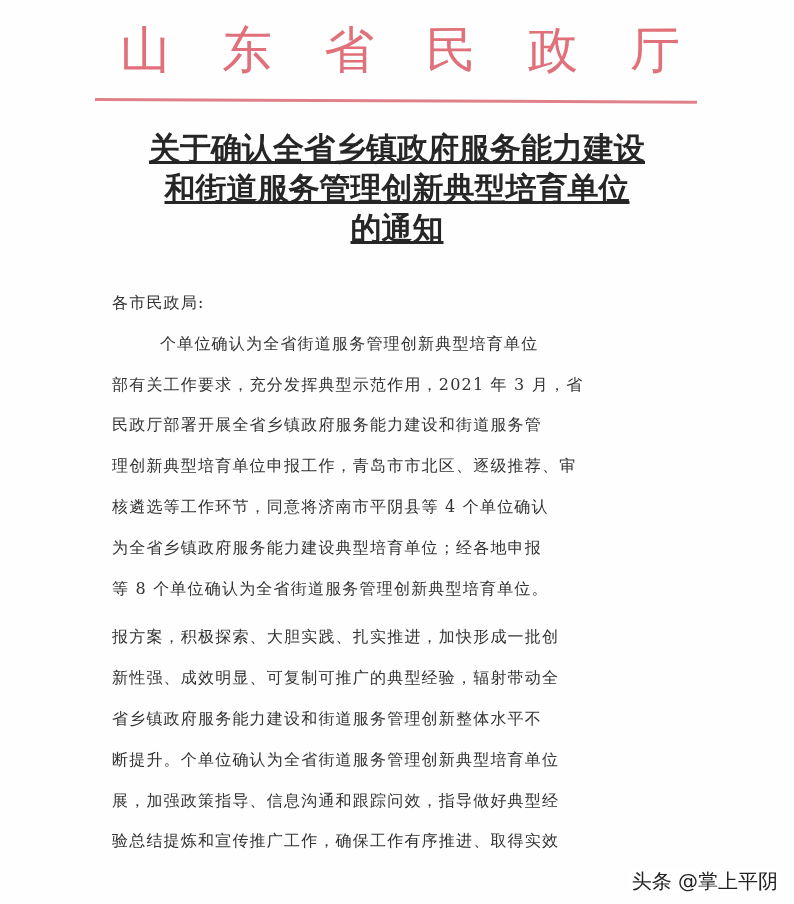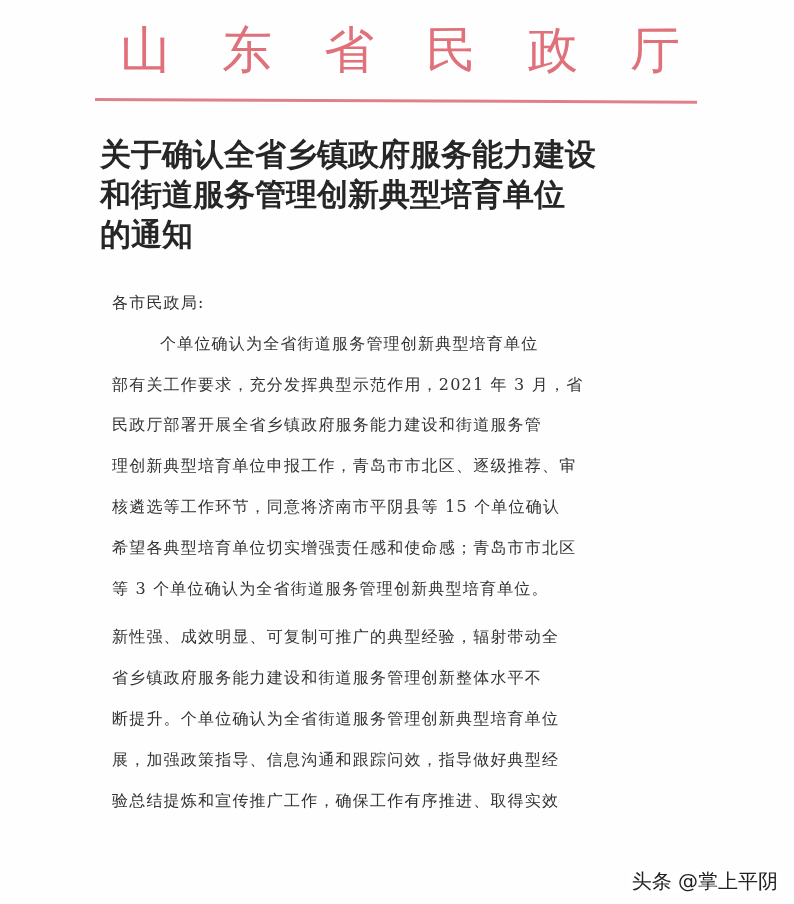--- a/index.html
+++ b/index.html
@@ -45,28 +45,29 @@
       top: 98px;
       width: 602px;
       height: 3px;
       background: #e08088;
       transform: rotate(0.25deg);
       transform-origin: left center;
     }
     .doc-title {
       position: absolute;
       left: 100px;
-      top: 134px;
+      top: 128px;
       width: 594px;
-      text-align: left;
+      text-align: center;
       font-family: "DejaVu Serif", "Liberation Serif", serif;
       font-weight: bold;
       font-size: 31px;
       line-height: 40px;
       color: #262626;
+      text-decoration: underline;
     }
     .doc-title div { white-space: nowrap; }
     .body-text {
       position: absolute;
       left: 112px;
       top: 283px;
       width: 585px;
       font-family: "DejaVu Serif", "Liberation Serif", serif;
       font-size: 16px;
       color: #333333;
@@ -114,28 +115,29 @@
   </div>
 
   <div class="body-text">
     <div class="line">各市民政局:</div>
 
     <div>
       <div class="line indent">个单位确认为全省街道服务管理创新典型培育单位</div>
       <div class="line">部有关工作要求，充分发挥典型示范作用，2021 年 3 月，省</div>
       <div class="line">民政厅部署开展全省乡镇政府服务能力建设和街道服务管</div>
       <div class="line">理创新典型培育单位申报工作，青岛市市北区、逐级推荐、审</div>
-      <div class="line">核遴选等工作环节，同意将济南市平阴县等 15 个单位确认</div>
-      <div class="line">希望各典型培育单位切实增强责任感和使命感；青岛市市北区</div>
-      <div class="line">等 3 个单位确认为全省街道服务管理创新典型培育单位。</div>
+      <div class="line">核遴选等工作环节，同意将济南市平阴县等 4 个单位确认</div>
+      <div class="line">为全省乡镇政府服务能力建设典型培育单位；经各地申报</div>
+      <div class="line">等 8 个单位确认为全省街道服务管理创新典型培育单位。</div>
     </div>
 
     <div class="gap"></div>
 
     <div>
+      <div class="line">报方案，积极探索、大胆实践、扎实推进，加快形成一批创</div>
       <div class="line">新性强、成效明显、可复制可推广的典型经验，辐射带动全</div>
       <div class="line">省乡镇政府服务能力建设和街道服务管理创新整体水平不</div>
       <div class="line">断提升。个单位确认为全省街道服务管理创新典型培育单位</div>
       <div class="line">展，加强政策指导、信息沟通和跟踪问效，指导做好典型经</div>
       <div class="line">验总结提炼和宣传推广工作，确保工作有序推进、取得实效</div>
     </div>
   </div>
 
   <div class="watermark">头条 @掌上平阴</div>
 </div>

